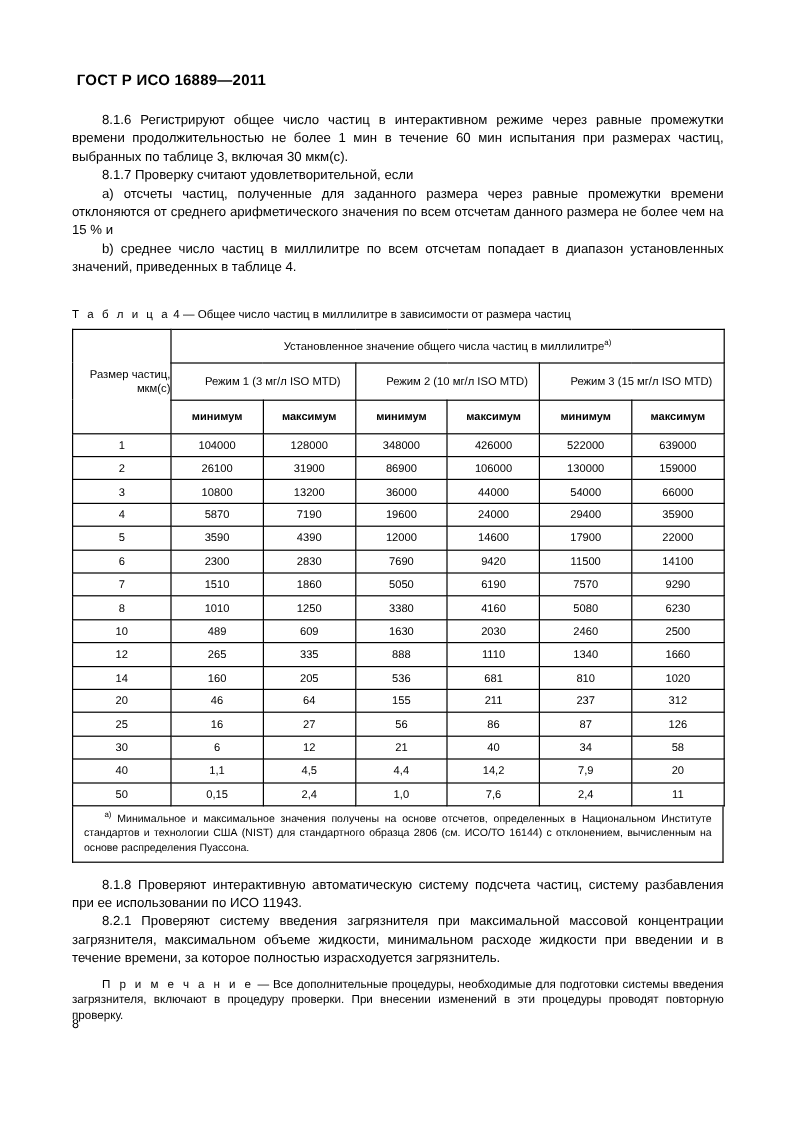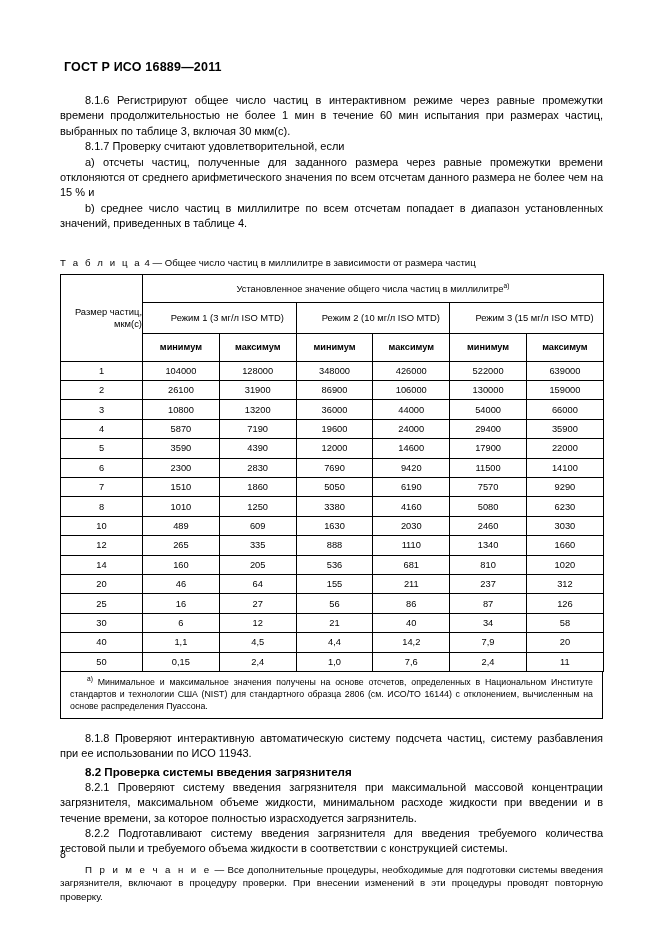--- a/index.html
+++ b/index.html
@@ -267,21 +267,21 @@
             <td class="cell">5080</td>
             <td class="cell">6230</td>
           </tr>
           <tr>
             <td class="cell">10</td>
             <td class="cell">489</td>
             <td class="cell">609</td>
             <td class="cell">1630</td>
             <td class="cell">2030</td>
             <td class="cell">2460</td>
-            <td class="cell">3030</td>
+            <td class="cell">2500</td>
           </tr>
           <tr>
             <td class="cell">12</td>
             <td class="cell">265</td>
             <td class="cell">335</td>
             <td class="cell">888</td>
             <td class="cell">1110</td>
             <td class="cell">1340</td>
             <td class="cell">1660</td>
           </tr>
@@ -342,23 +342,21 @@
         </tbody>
     </table>
 
     <div class="fn-wrap">
       <p class="fn"><span class="sup">a)</span><span> Минимальное и максимальное значения получены на основе отсчетов, определенных в Национальном Институте стандартов и технологии США (NIST) для стандартного образца 2806 (см. ИСО/ТО 16144) с отклонением, вычисленным на основе распределения Пуассона.</span></p>
     </div>
 
     <div class="spacer-md"></div>
 
     <p class="body">8.1.8  Проверяют интерактивную автоматическую систему подсчета частиц, систему разбавления при ее использовании по ИСО 11943.</p>
-    <p class="sec-head">8.2  Проверка системы введения загрязнителя</p>
     <p class="body">8.2.1  Проверяют систему введения загрязнителя при максимальной массовой концентрации загрязнителя, максимальном объеме жидкости, минимальном расходе жидкости при введении и в течение времени, за которое полностью израсходуется загрязнитель.</p>
-    <p class="body">8.2.2  Подготавливают систему введения загрязнителя для введения требуемого количества тестовой пыли и требуемого объема жидкости в соответствии с конструкцией системы.</p>
 
     <div class="spacer-sm"></div>
 
     <p class="note"><span class="nlabel">П р и м е ч а н и е</span><span> — Все дополнительные процедуры, необходимые для подготовки системы введения загрязнителя, включают в процедуру проверки. При внесении изменений в эти процедуры проводят повторную проверку.</span></p>
 
   </div>
 
   <div class="pagenum">8</div>
 
 </div>

